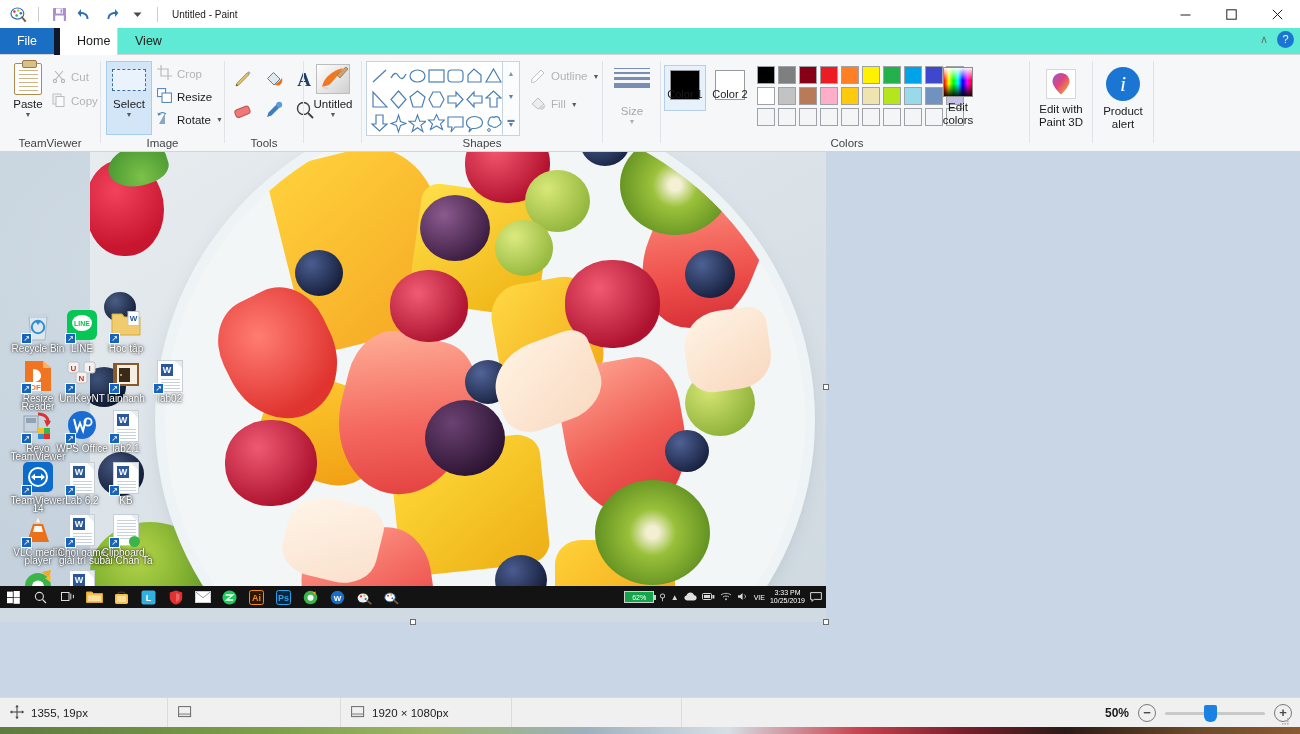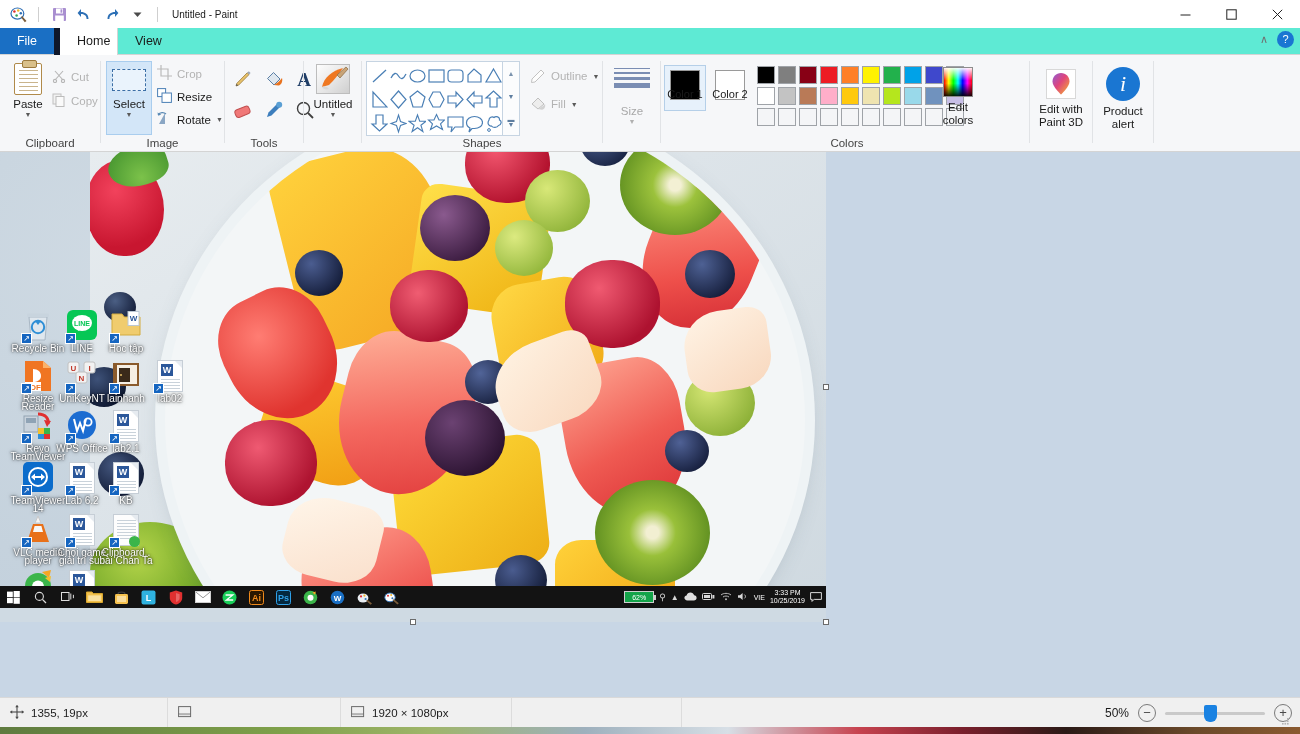--- a/index.html
+++ b/index.html
@@ -152,21 +152,21 @@
   
   .substrip { position:absolute; left:0; bottom:0; width:826px; height:14px; background:#cfdae3; }
 
   
   .statusbar {
     position:absolute; left:0; top:697px; width:1300px; height:30px;
     background:#f0f0f0; border-top:1px solid #d9d9d9; display:flex; align-items:center;
   }
   .scell { height:30px; display:flex; align-items:center; gap:7px; padding:0 10px;
      border-right:1px solid #dcdcdc; font-size:11.5px; }
-  .zoomarea { position:absolute; right:8px; top:0; height:30px; display:flex; align-items:center; gap:9px; }
+  .zoomarea { position:absolute; right:8px; top:0; height:30px; display:flex; align-items:center; gap:9px;font-weight:bold; }
   .zbtn { width:18px; height:18px; border-radius:50%; border:1.3px solid #7a7a7a; color:#4a4a4a;
      font-size:13px; line-height:15px; text-align:center; }
   .slider { width:100px; height:30px; position:relative; }
   .slider .track { position:absolute; left:0; top:14px; width:100px; height:3px; background:#c9c9c9; border-radius:2px; }
   .slider .thumb { position:absolute; left:39px; top:7px; width:13px; height:17px; background:#1a82e2; border-radius:2px 2px 6px 6px; }
   .grip { position:absolute; right:2px; bottom:2px; width:10px; height:10px; }
 
   .bottomstrip { position:absolute; left:0; top:727px; width:1300px; height:7px;
      background:linear-gradient(to right,#5f7b3f 0%,#7fa14a 22%,#9fb56a 33%,#9eb0bd 45%,#d7dfe6 56%,#c7434f 66%,#7a1f2c 74%,#2b1a16 82%,#6b4a2a 92%,#8a5a30 100%); }
 </style>
@@ -274,21 +274,21 @@
       </div>
       <div class="smallitem dim" style="left:52px;top:38px;">
         <span>
           <svg width="14" height="14" viewBox="0 0 14 14">
               <rect x="1" y="1" width="8" height="10" fill="#f1f1f1" stroke="#c0c0c0"></rect>
               <rect x="4" y="3.5" width="8" height="10" fill="#fafafa" stroke="#bcbcbc"></rect>
             </svg>
         </span>
         <span>Copy</span>
       </div>
-      <div class="glabel">Clipboard</div>
+      <div class="glabel">TeamViewer</div>
     </div>
     <div class="gdiv" style="left:100px;"></div>
 
     <div class="rgroup" style="left:101px;width:123px;">
       <div class="bigbtn" style="left:5px;top:6px;width:46px;background:#d3e6f8;border:1px solid #a9cdee;height:74px;padding-top:7px;">
         <div class="marquee"></div>
         <div class="lbl" style="margin-top:7px;">Select</div>
         <div class="caret">▼</div>
       </div>
       <div class="smallitem dim" style="left:56px;top:10px;">

